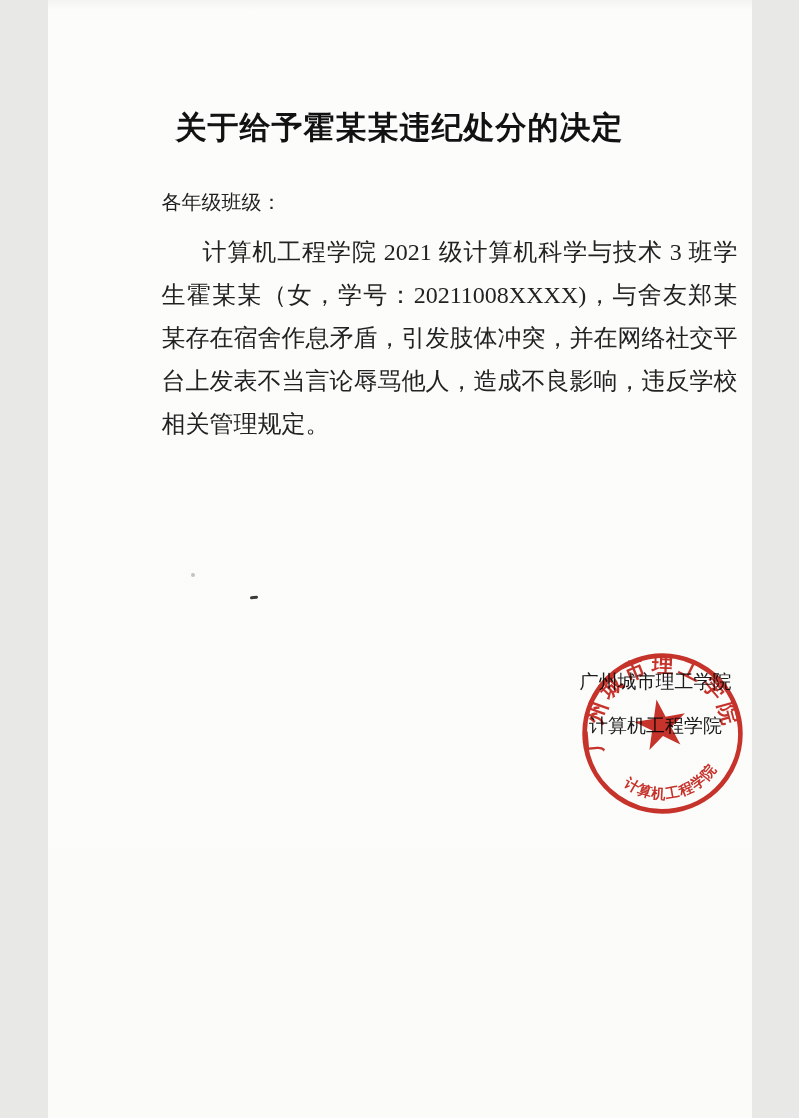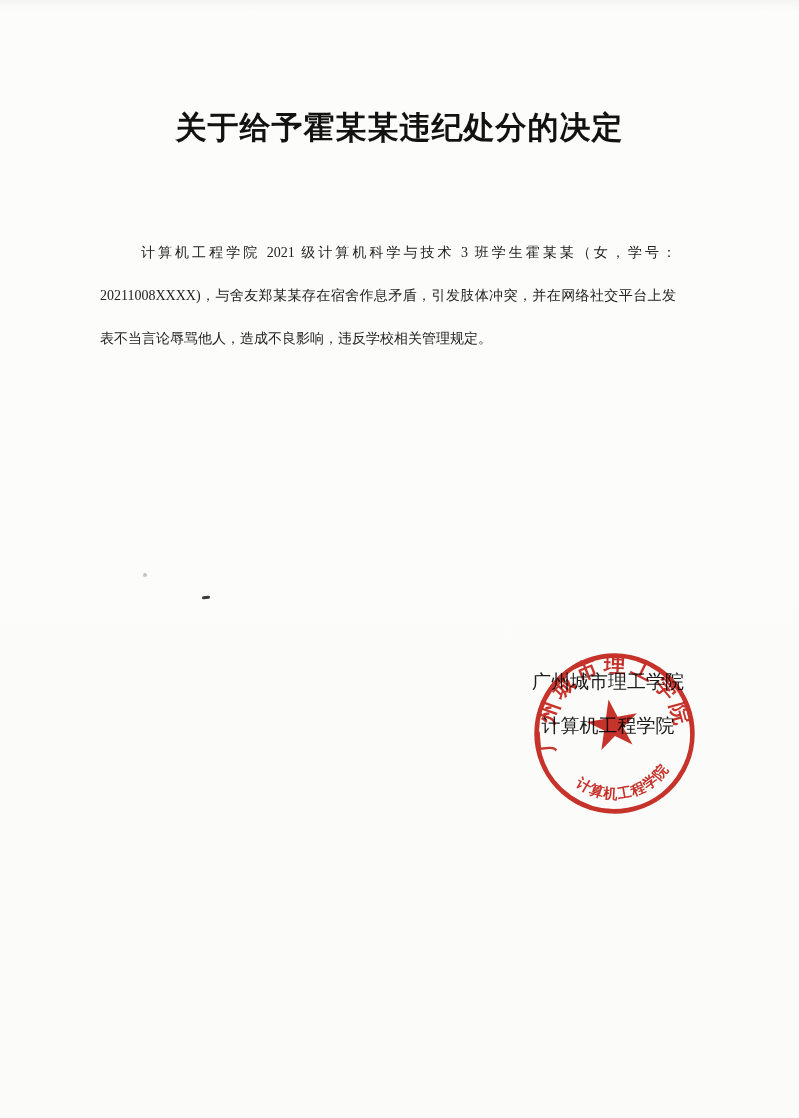--- a/index.html
+++ b/index.html
@@ -1,19 +1,19 @@
 <!DOCTYPE html>
 <html><head>
 <meta charset="utf-8">
 <style>
   * { margin: 0; padding: 0; box-sizing: border-box; }
   html, body { background: #e8e8e6; }
   .page {
     position: relative;
-    width: 799px;
+    width: 704px;
     height: 1118px;
     margin: 0 auto;
     background: linear-gradient(180deg, #f4f4f2 0px, #fcfcfa 10px, #fbfbf9 100%);
     font-family: "Liberation Serif", "DejaVu Serif", serif;
     color: #1f1f1f;
     overflow: hidden;
   }
   .doc-title {
     position: absolute;
     top: 107px;
@@ -27,23 +27,23 @@
   }
   .salutation {
     position: absolute;
     top: 187px;
     left: 114px;
     font-size: 20px;
     line-height: 30px;
   }
   .body-para {
     position: absolute;
-    left: 100px;
+    left: 114px;
     width: 576px;
-    font-size: 14px;
+    font-size: 24px;
     line-height: 43px;
     text-align: justify;
     text-justify: inter-ideograph;
     text-indent: 41px;
     color: #222;
   }
   .para-1 { top: 231px; }
   .para-2 { top: 405px; }
   .scan-dash {
     position: absolute;
@@ -92,20 +92,21 @@
     font-weight: 700;
   }
 </style>
 </head>
 <body>
 
 <div class="page">
 
   <h1 class="doc-title">关于给予霍某某违纪处分的决定</h1>
 
+  <div class="salutation">各年级班级：</div>
 
   <p class="body-para para-1">计算机工程学院 2021 级计算机科学与技术 3 班学生霍某某（女，学号：20211008XXXX)，与舍友郑某某存在宿舍作息矛盾，引发肢体冲突，并在网络社交平台上发表不当言论辱骂他人，造成不良影响，违反学校相关管理规定。</p>
 
 
   <div class="scan-dash"></div>
   <div class="scan-speck"></div>
 
   <div class="signature-block">
     <div>广州城市理工学院</div>
     <div>计算机工程学院</div>

